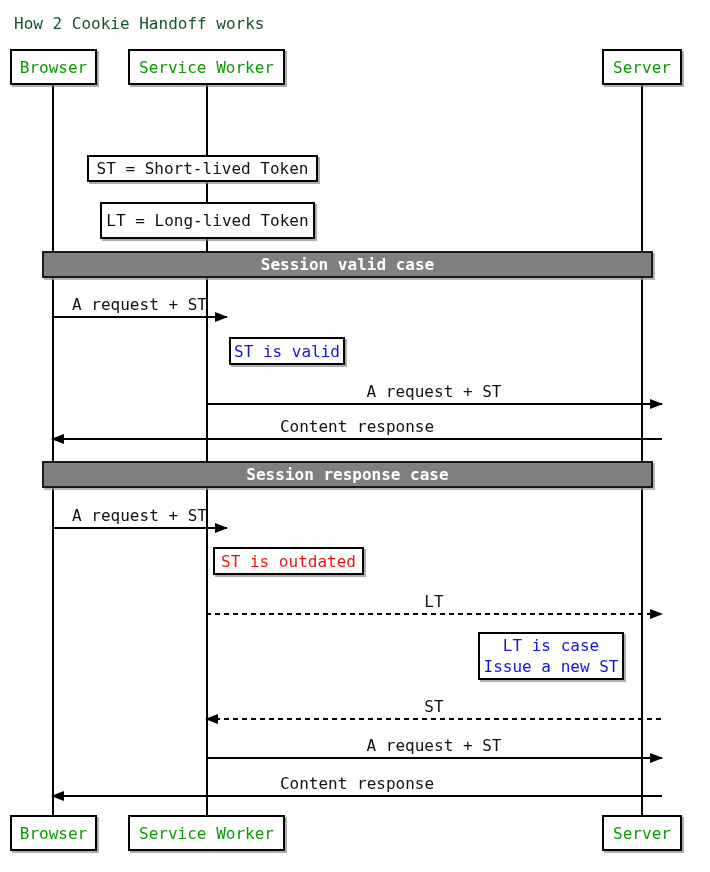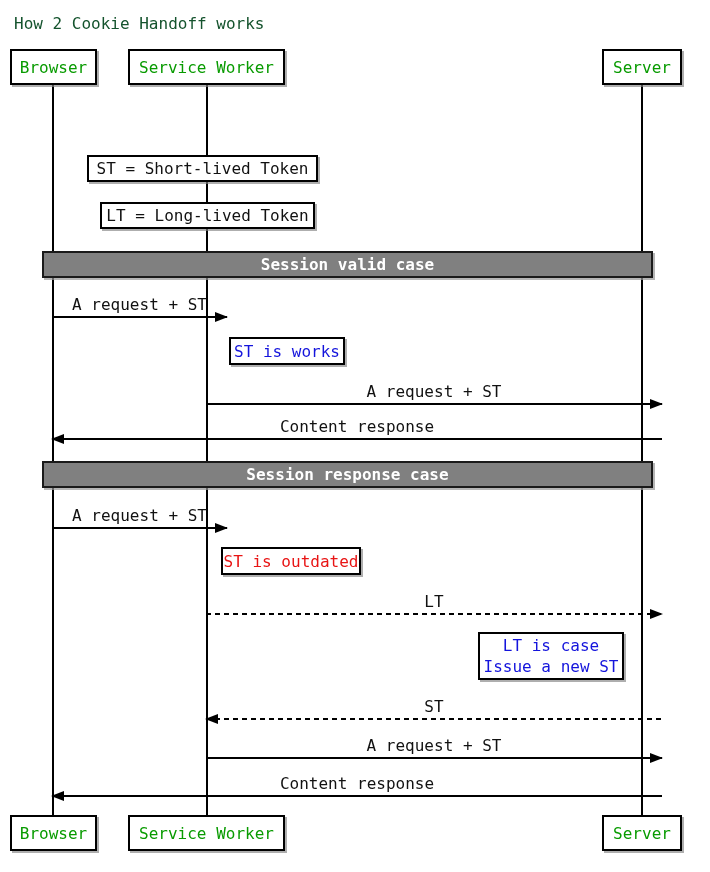--- a/index.html
+++ b/index.html
@@ -75,31 +75,31 @@
 
   <div class="lifeline" style="left:52px"></div>
   <div class="lifeline" style="left:206px"></div>
   <div class="lifeline" style="left:641px"></div>
 
   <div class="pbox" style="left:10px;top:49px;width:87px">Browser</div>
   <div class="pbox" style="left:128px;top:49px;width:157px">Service Worker</div>
   <div class="pbox" style="left:602px;top:49px;width:80px">Server</div>
 
   <div class="note" style="left:87px;top:155px;width:231px;height:27px">ST = Short-lived Token</div>
-  <div class="note" style="left:100px;top:202px;width:215px;height:27px">LT = Long-lived Token</div>
+  <div class="note" style="left:100px;top:202px;width:215px;height:37px">LT = Long-lived Token</div>
 
   <div class="divider" style="top:251px">Session valid case</div>
 
   <div class="msg" style="left:52px;top:296px;width:155px">
     <span class="msg-label">A request + ST</span>
     <span class="msg-line"></span>
     <span class="arrowhead ah-right"></span>
   </div>
 
-  <div class="note blue" style="left:229px;top:337px;width:116px;height:28px">ST is works</div>
+  <div class="note blue" style="left:229px;top:337px;width:116px;height:28px">ST is valid</div>
 
   <div class="msg" style="left:206px;top:383px;width:436px">
     <span class="msg-label">A request + ST</span>
     <span class="msg-line"></span>
     <span class="arrowhead ah-right"></span>
   </div>
 
   <div class="msg" style="left:52px;top:418px;width:590px">
     <span class="msg-label">Content response</span>
     <span class="msg-line"></span>
@@ -107,21 +107,21 @@
   </div>
 
   <div class="divider" style="top:461px">Session response case</div>
 
   <div class="msg" style="left:52px;top:507px;width:155px">
     <span class="msg-label">A request + ST</span>
     <span class="msg-line"></span>
     <span class="arrowhead ah-right"></span>
   </div>
 
-  <div class="note red" style="left:221px;top:547px;width:140px;height:28px">ST is outdated</div>
+  <div class="note red" style="left:213px;top:547px;width:151px;height:28px">ST is outdated</div>
 
   <div class="msg" style="left:206px;top:593px;width:436px">
     <span class="msg-label">LT</span>
     <span class="msg-line dashed"></span>
     <span class="arrowhead ah-right"></span>
   </div>
 
   <div class="note blue" style="left:478px;top:632px;width:146px;height:48px">
     <span class="nline">LT is case</span>
     <span class="nline">Issue a new ST</span>

